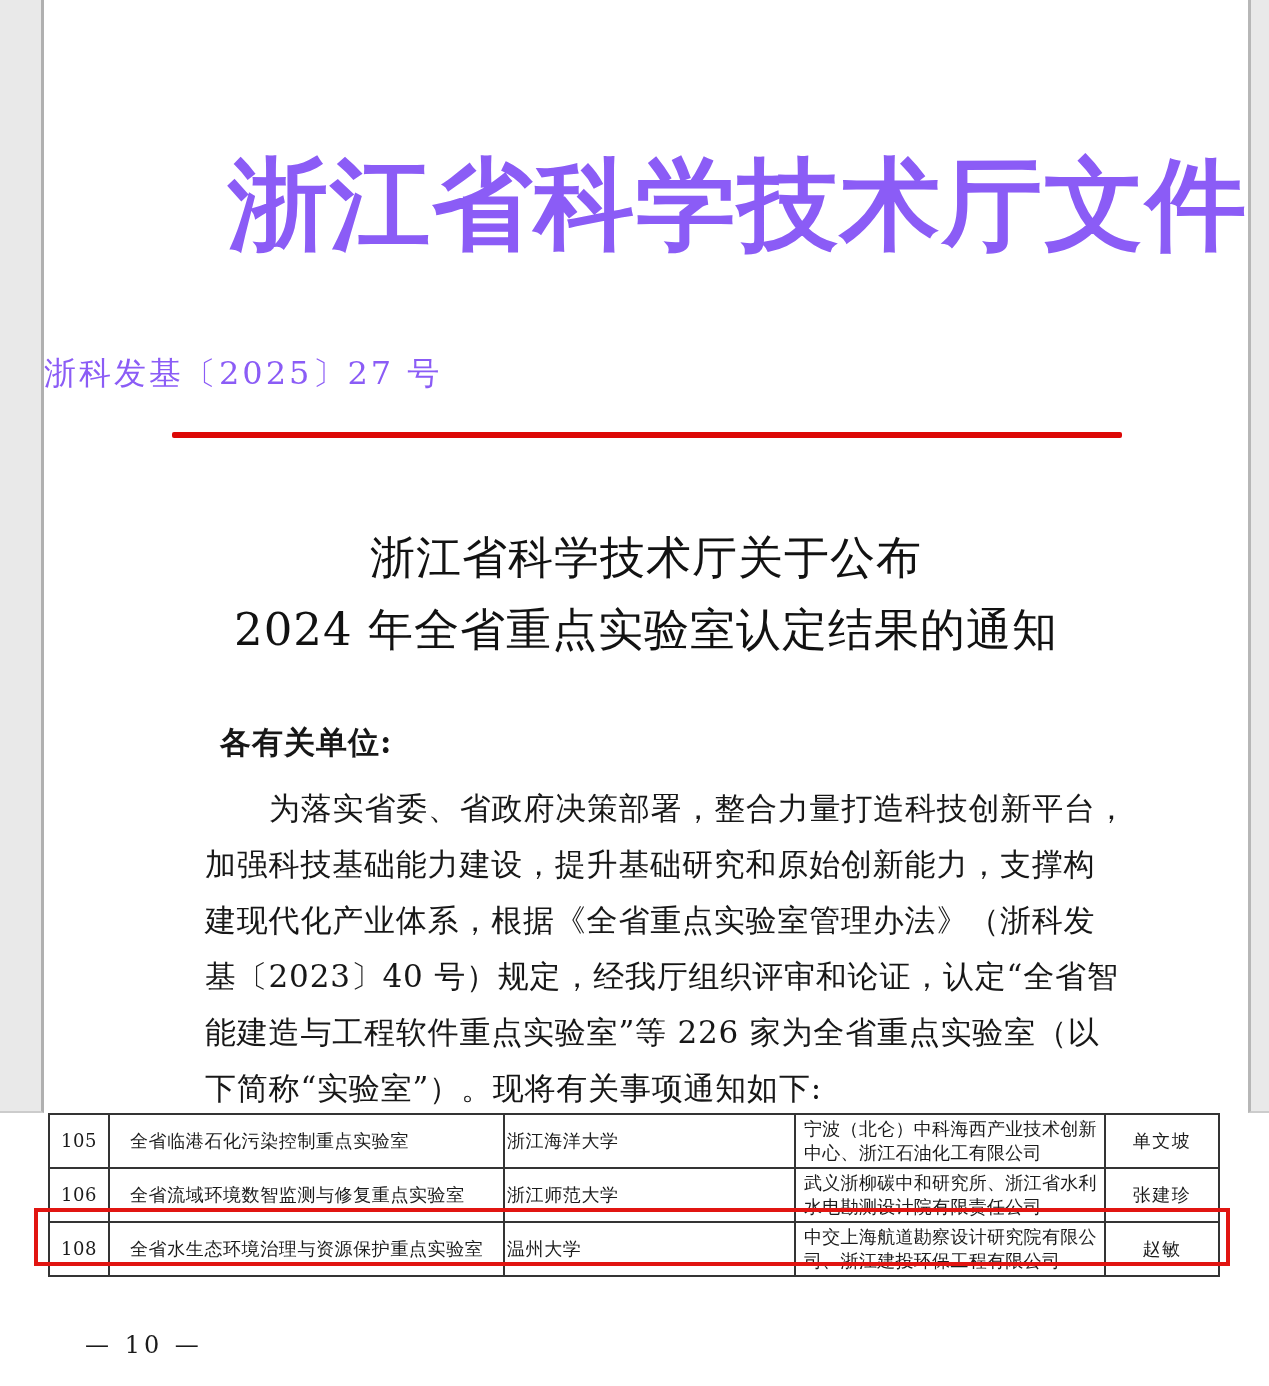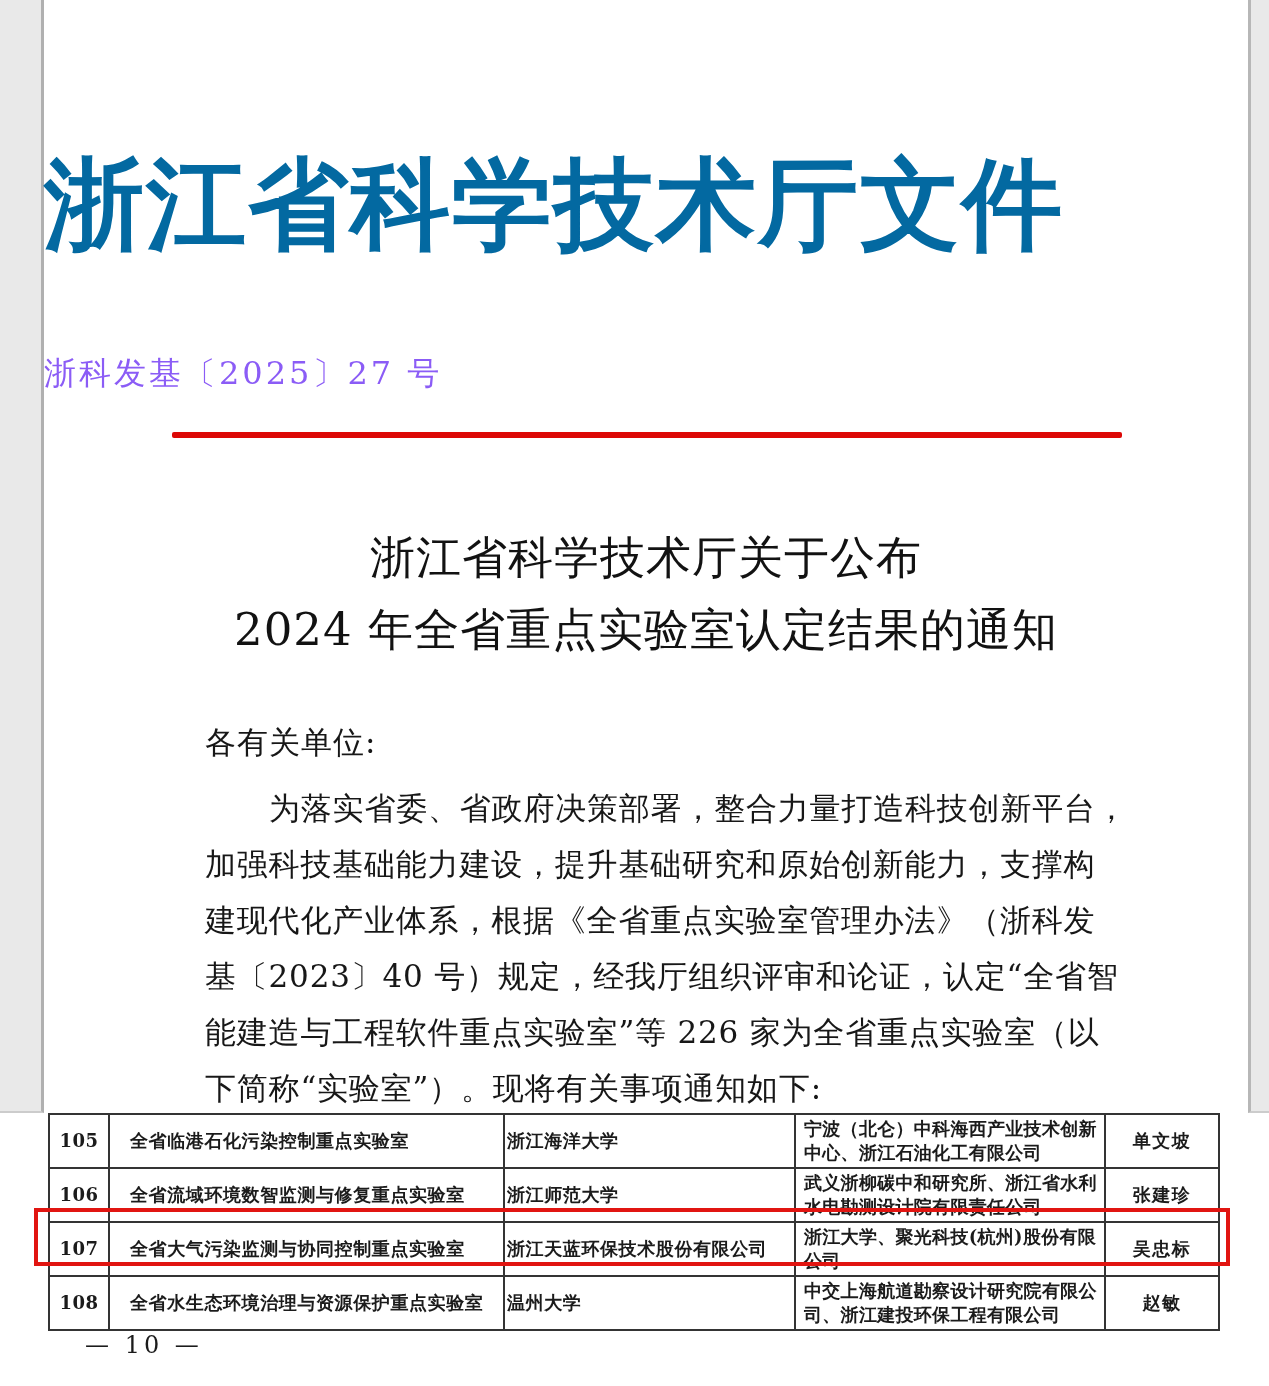--- a/index.html
+++ b/index.html
@@ -24,24 +24,24 @@
   }
   .margin-right {
     position: absolute; left: 1248px; top: 0; width: 21px; height: 1113px;
     background: #e9e9e9;
     border-left: 3px solid #b7b7b7;
     border-bottom: 2px solid #cccccc;
   }
   
   .doc-header {
     position: absolute; left: 44px; top: 148px; width: 1204px;
-    text-align: left;
+    text-align: right;
     font-size: 100px; font-weight: bold; line-height: 1.12;
     letter-spacing: 2px;
-    color: #0369a1;
+    color: #8b5cf6;
     white-space: nowrap;
   }
   .doc-number {
     position: absolute; left: 44px; top: 352px; width: 1204px;
     font-size: 32px; color: #8b5cf6;
     letter-spacing: 3px;
     white-space: nowrap;
   }
   .red-rule {
     position: absolute; left: 172px; top: 432px; width: 950px; height: 6px;
@@ -51,43 +51,43 @@
   .notice-title {
     position: absolute; left: 44px; width: 1204px;
     text-align: center;
     font-size: 45px; font-weight: normal; color: #121212;
     letter-spacing: 1px;
     white-space: nowrap;
   }
   .notice-title.l1 { top: 528px; }
   .notice-title.l2 { top: 600px; }
   .salutation {
-    position: absolute; left: 205px; top: 722px;
+    position: absolute; left: 220px; top: 722px;
     font-size: 31px; color: #171717;
     letter-spacing: 1px;
     white-space: nowrap;
+    font-weight: bold;
   }
   .body-block {
     position: absolute; left: 205px; top: 780px; width: 940px;
     font-size: 31px; color: #171717;
     line-height: 56px;
     letter-spacing: 0.8px;
   }
   .body-line { white-space: nowrap; }
   .body-line.first { padding-left: 64px; }
   
   .lab-table {
     position: absolute; left: 48px; top: 1113px;
     border-collapse: collapse;
     table-layout: fixed;
     width: 1170px;
     font-family: "DejaVu Serif", "Liberation Serif", serif;
     font-size: 18px; color: #1b1b1b;
     line-height: 24px;
-    font-weight: bold;
   }
   .lab-table td {
     border: 2px solid #343434;
     vertical-align: middle;
     overflow: hidden;
   }
   .lab-table tr { height: 51px; }
   td.c-no   { text-align: center; letter-spacing: 0.5px; }
   td.c-lab  { padding-left: 20px; letter-spacing: 0.6px; white-space: nowrap; }
   td.c-host { padding-left: 2px; letter-spacing: 0.6px; white-space: nowrap; }
@@ -150,27 +150,20 @@
         <td class="c-part">宁波（北仑）中科海西产业技术创新中心、浙江石油化工有限公司</td>
         <td class="c-dir">单文坡</td>
       </tr>
       <tr>
         <td class="c-no">106</td>
         <td class="c-lab">全省流域环境数智监测与修复重点实验室</td>
         <td class="c-host">浙江师范大学</td>
         <td class="c-part">武义浙柳碳中和研究所、浙江省水利水电勘测设计院有限责任公司</td>
         <td class="c-dir">张建珍</td>
       </tr>
-      <tr style="height:50px">
-        <td class="c-no">107</td>
-        <td class="c-lab">全省大气污染监测与协同控制重点实验室</td>
-        <td class="c-host">浙江天蓝环保技术股份有限公司</td>
-        <td class="c-part">浙江大学、聚光科技(杭州)股份有限公司</td>
-        <td class="c-dir">吴忠标</td>
-      </tr>
       <tr style="height:52px">
         <td class="c-no">108</td>
         <td class="c-lab">全省水生态环境治理与资源保护重点实验室</td>
         <td class="c-host">温州大学</td>
         <td class="c-part">中交上海航道勘察设计研究院有限公司、浙江建投环保工程有限公司</td>
         <td class="c-dir">赵敏</td>
       </tr>
     </tbody>
   </table>
 

